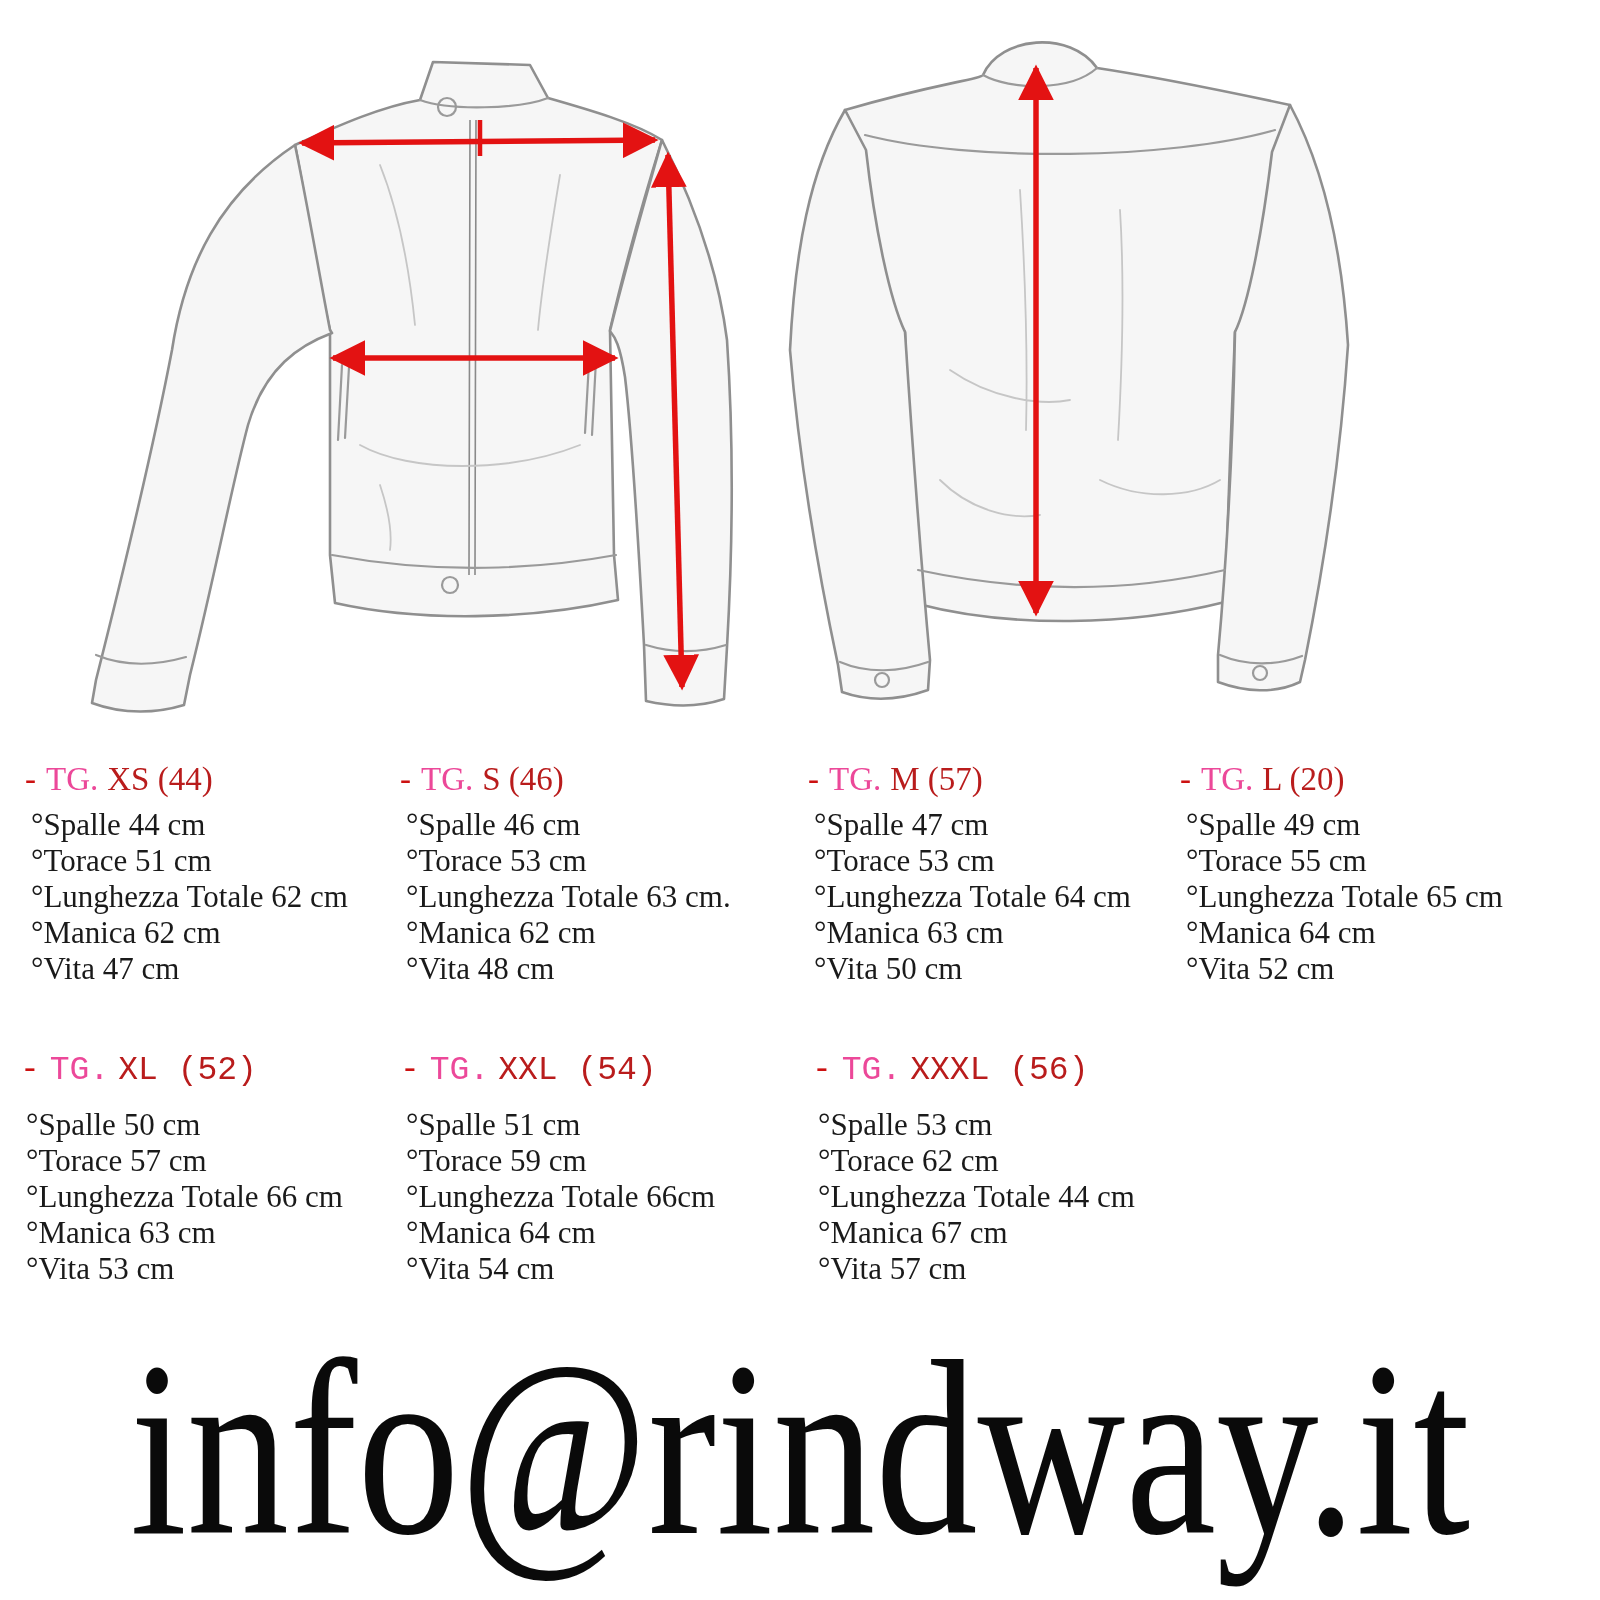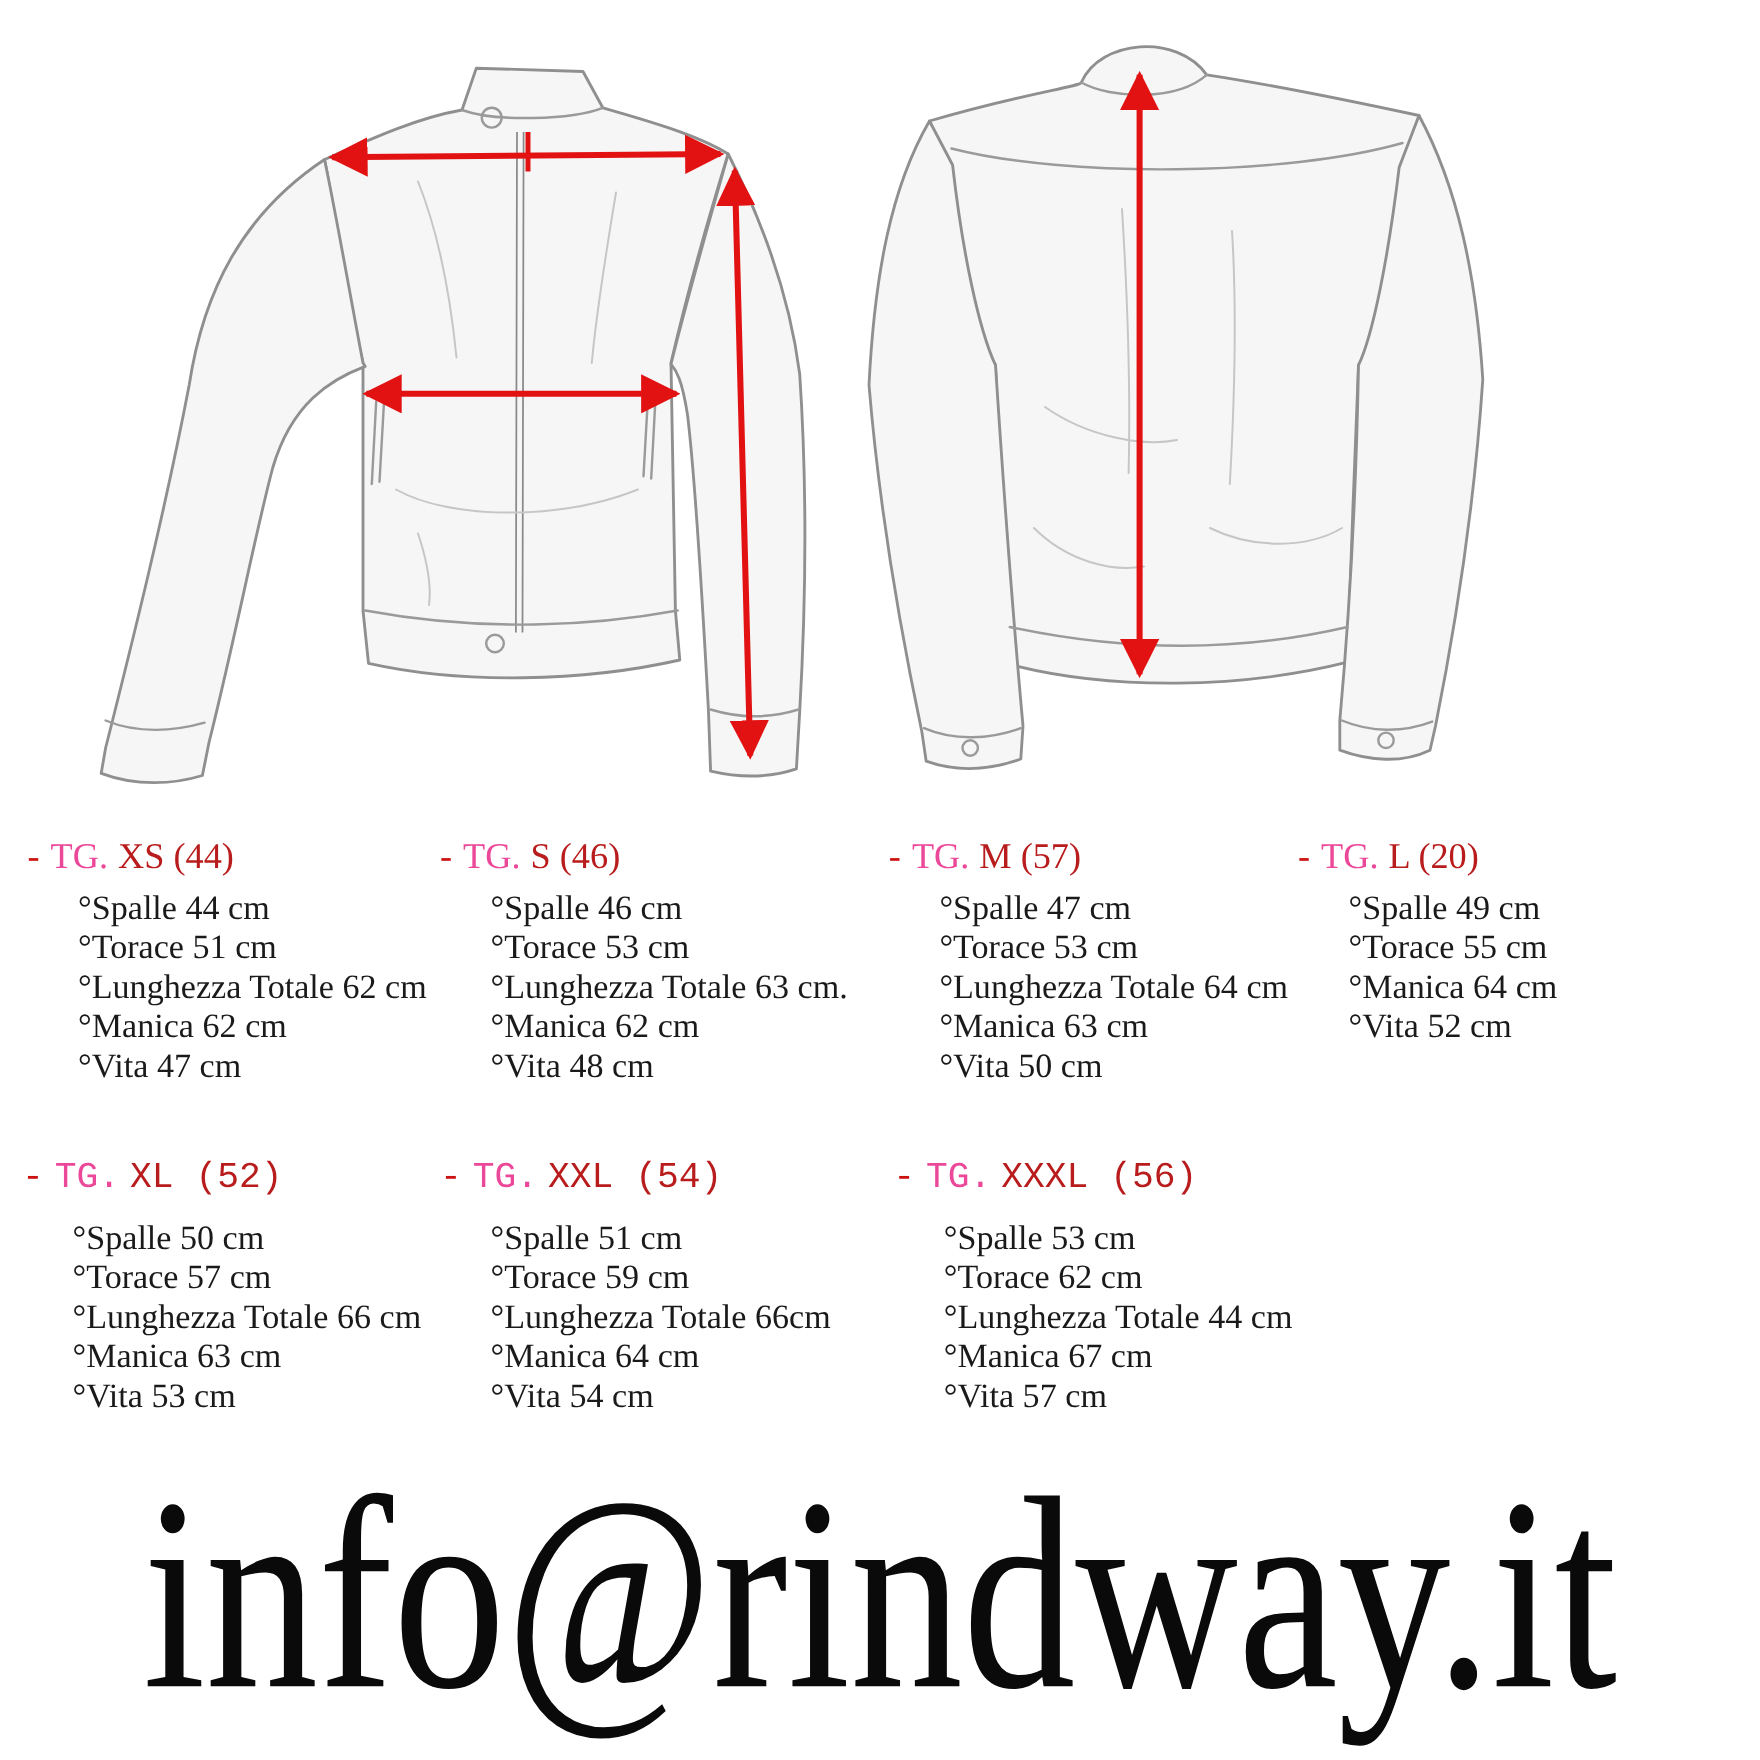--- a/index.html
+++ b/index.html
@@ -12,21 +12,21 @@
   .fold{fill:none;stroke:#c6c6c6;stroke-width:1.8;stroke-linecap:round;}
   .zip{fill:none;stroke:#8a8a8a;stroke-width:1.6;}
   .arrow{stroke:#e31212;stroke-width:5.5;fill:none;}
   .tick{stroke:#e31212;stroke-width:4.5;}
   .size-block{position:absolute;width:392px;color:#161616;}
   .size-header{font-size:33px;line-height:38px;white-space:nowrap;margin-bottom:9px;}
   .size-header .dash{color:#cc1111;margin-right:10px;}
   .size-header .tg{color:#ec4899;margin-right:9px;}
   .size-header .sz{color:#b91c1c;}
   .row2 .size-header{margin-bottom:17px;font-family:Liberation Mono, monospace;}
-  .m-line{font-size:31px;line-height:36px;white-space:nowrap;padding-left:6px;color:#1a1a1a;margin-left:40px;}
+  .m-line{font-size:31px;line-height:36px;white-space:nowrap;padding-left:6px;color:#1a1a1a;}
   .email-svg{position:absolute;left:0;top:1335px;}
   .email-svg text{font-family:"Liberation Serif", serif;fill:#0a0a0a;}
 </style>
 </head>
 <body>
 
 <div class="canvas">
 
   <svg class="jacket-svg" style="left:80px;top:15px;" width="680" height="715" viewBox="0 0 680 715">
     <defs>
@@ -123,20 +123,21 @@
     <div class="m-line">°Torace 53 cm</div>
     <div class="m-line">°Lunghezza Totale 64 cm</div>
     <div class="m-line">°Manica 63 cm</div>
     <div class="m-line">°Vita 50 cm</div>
   </div>
 
   <div class="size-block" style="left:1180px;top:760px;">
     <div class="size-header"><span class="dash">-</span><span class="tg">TG.</span><span class="sz">L (20)</span></div>
     <div class="m-line">°Spalle 49 cm</div>
     <div class="m-line">°Torace 55 cm</div>
+    <div class="m-line">°Lunghezza Totale 65 cm</div>
     <div class="m-line">°Manica 64 cm</div>
     <div class="m-line">°Vita 52 cm</div>
   </div>
 
   <div class="size-block row2" style="left:20px;top:1052px;">
     <div class="size-header"><span class="dash">-</span><span class="tg">TG.</span><span class="sz">XL (52)</span></div>
     <div class="m-line">°Spalle 50 cm</div>
     <div class="m-line">°Torace 57 cm</div>
     <div class="m-line">°Lunghezza Totale 66 cm</div>
     <div class="m-line">°Manica 63 cm</div>

